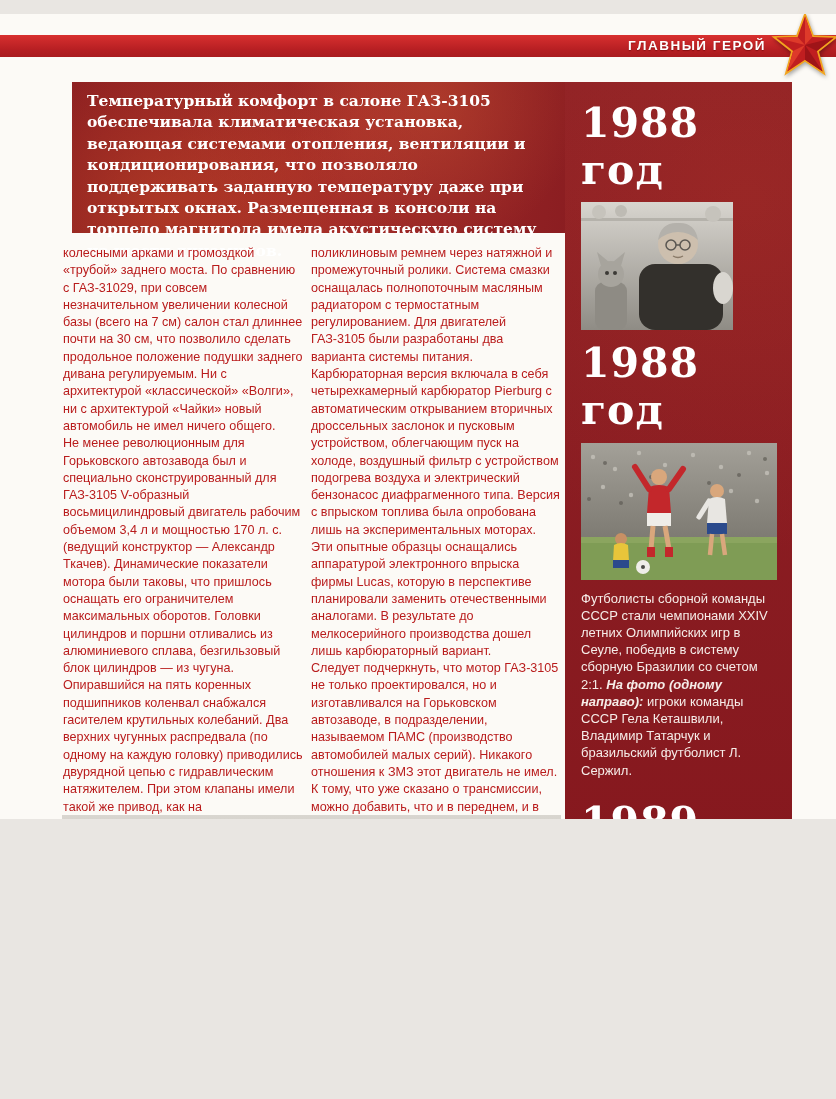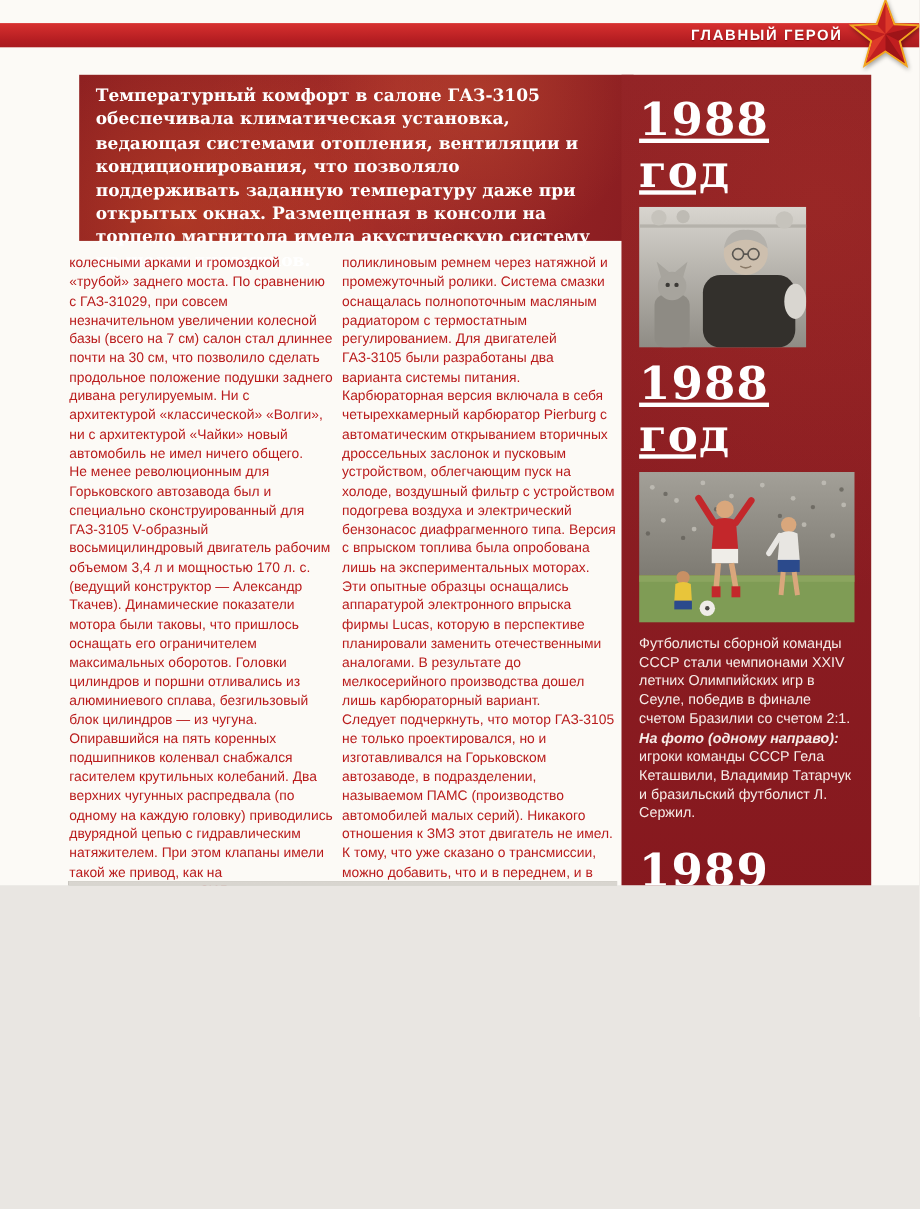--- a/index.html
+++ b/index.html
@@ -1,16 +1,16 @@
 <!DOCTYPE html>
 <html lang="ru"><head>
 <meta charset="utf-8">
 <style>
   html,body{margin:0;padding:0;background:#e9e6e2;}
-  .page{position:relative;width:836px;height:805px;margin:0 auto;background:#fcfaf6;
+  .page{position:relative;width:836px;height:805px;margin:14px auto;background:#fcfaf6;
         font-family:"Liberation Sans",sans-serif;overflow:hidden;}
   
   .header-bar{position:absolute;left:0;top:21px;width:836px;height:22px;
         background:linear-gradient(#d8302f,#b51e22 70%,#a91b1f);}
   .header-label{position:absolute;right:70px;top:3px;color:#ffffff;font-weight:bold;
         font-size:13.5px;letter-spacing:1.5px;text-shadow:0 1px 1px rgba(90,0,0,.5);}
   .header-star{position:absolute;left:770px;top:-4px;width:70px;height:70px;
         filter:drop-shadow(1px 2px 2px rgba(0,0,0,.35));}
   
   .intro-panel{position:absolute;left:72px;top:68px;width:492px;height:151px;
@@ -36,21 +36,21 @@
   
   .sidebar{position:absolute;left:565px;top:68px;width:227px;height:982px;
         background:
           radial-gradient(circle at 80% 12%, rgba(190,60,40,.25), transparent 40%),
           linear-gradient(180deg,#8e2126,#84161c);
         color:#fff;overflow:hidden;}
   .sidebar-inner{padding:16px 15px 0 16px;}
   .sidebar-title{font-family:"DejaVu Serif",serif;font-size:22px;font-weight:bold;
         margin:4px 0 0 0;letter-spacing:.5px;}
   .year-heading{font-family:"DejaVu Serif",serif;font-size:41px;font-weight:bold;
-        line-height:1.15;letter-spacing:1px;margin:2px 0 8px 0;text-decoration:underline;}
+        line-height:1.15;letter-spacing:1px;margin:2px 0 8px 0;}
   .mt{margin-top:10px;}
   .sb-photo{display:block;margin:6px 0 10px 0;}
   .sb-caption{font-size:13px;line-height:17.2px;color:#f6ece8;margin:2px 0 20px 0;}
   .cap-italic{font-style:italic;font-weight:bold;}
   
   .page-star{position:absolute;left:789px;top:1049px;width:46px;height:46px;}
   .page-number{position:absolute;left:0;top:14px;width:46px;text-align:center;
         color:#ffffff;font-weight:bold;font-size:12px;}
 </style>
 </head>
@@ -245,21 +245,21 @@
         <rect x="126" y="80" width="20" height="11" fill="#2b4a8c"></rect>
         <path d="M131,91 L129,112 M141,91 L144,112" stroke="#d9a77c" stroke-width="4.5"></path>
 
         <circle cx="40" cy="96" r="6" fill="#c89064"></circle>
         <path d="M33,102 Q40,98 47,102 L48,118 L32,118 Z" fill="#e8c53a"></path>
         <rect x="32" y="117" width="16" height="8" fill="#2b4a8c"></rect>
         <circle cx="62" cy="124" r="7" fill="#efede8"></circle>
         <circle cx="62" cy="124" r="2" fill="#4b4945"></circle>
       </svg>
       <div class="sb-caption">
-        <span>Футболисты сборной команды СССР стали чемпионами XXIV летних Олимпийских игр в Сеуле, победив в финале счетом Бразилии со счетом 2:1. </span><span class="cap-italic">На фото (одному направо):</span><span> игроки команды СССР Гела Кеташвили, Владимир Татарчук и бразильский футболист Л. Сержил.</span>
+        <span>Футболисты сборной команды СССР стали чемпионами XXIV летних Олимпийских игр в Сеуле, победив в систему сборную Бразилии со счетом 2:1. </span><span class="cap-italic">На фото (одному направо):</span><span> игроки команды СССР Гела Кеташвили, Владимир Татарчук и бразильский футболист Л. Сержил.</span>
       </div>
 
       <div class="year-heading mt">1989 год</div>
 
     </div>
   </aside>
 
   <div class="page-star">
     <svg width="46" height="46" viewBox="0 0 100 100" aria-hidden="true">
       <path d="M50,4 L61.8,35.8 L95.7,37.2 L69,58.2 L78.2,90.8 L50,72 L21.8,90.8 L31,58.2 L4.3,37.2 L38.2,35.8 Z" fill="#c23326" stroke="#8f1a16" stroke-width="3"></path>

